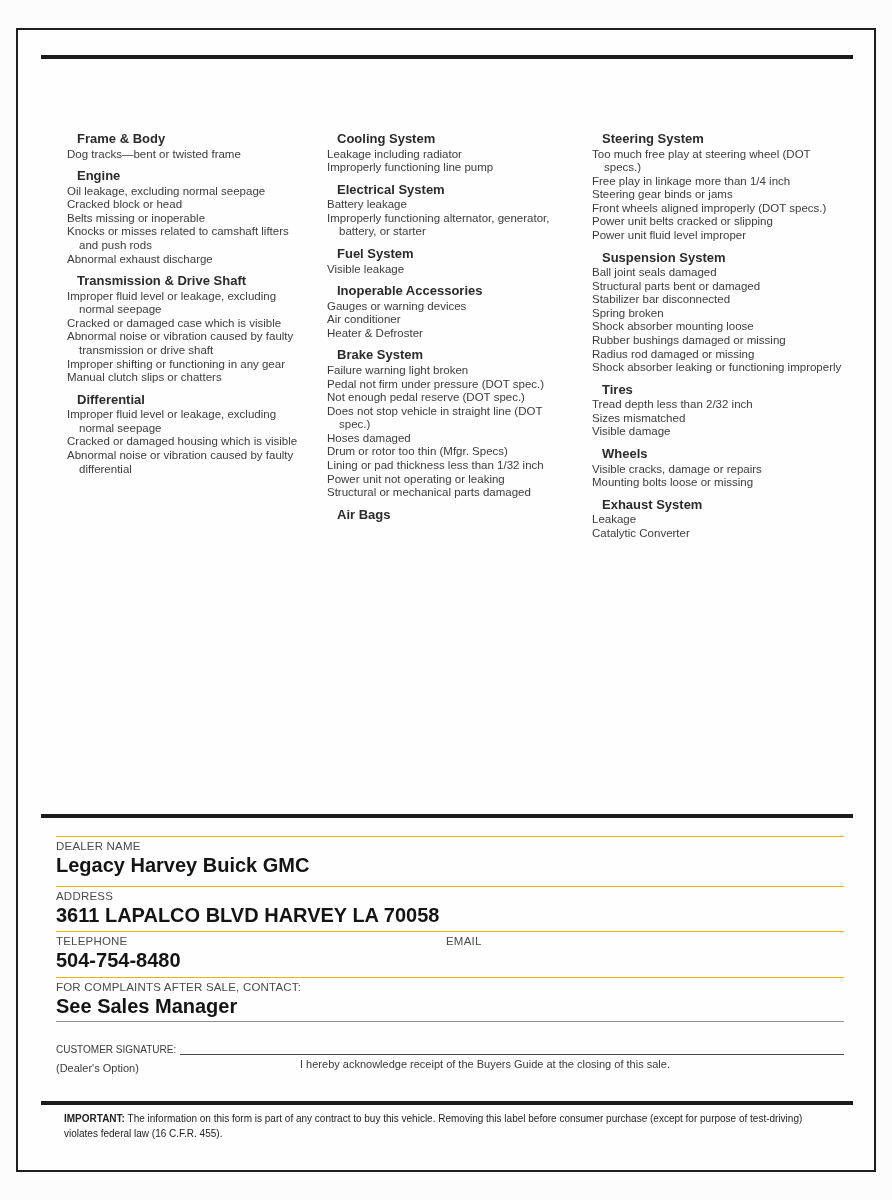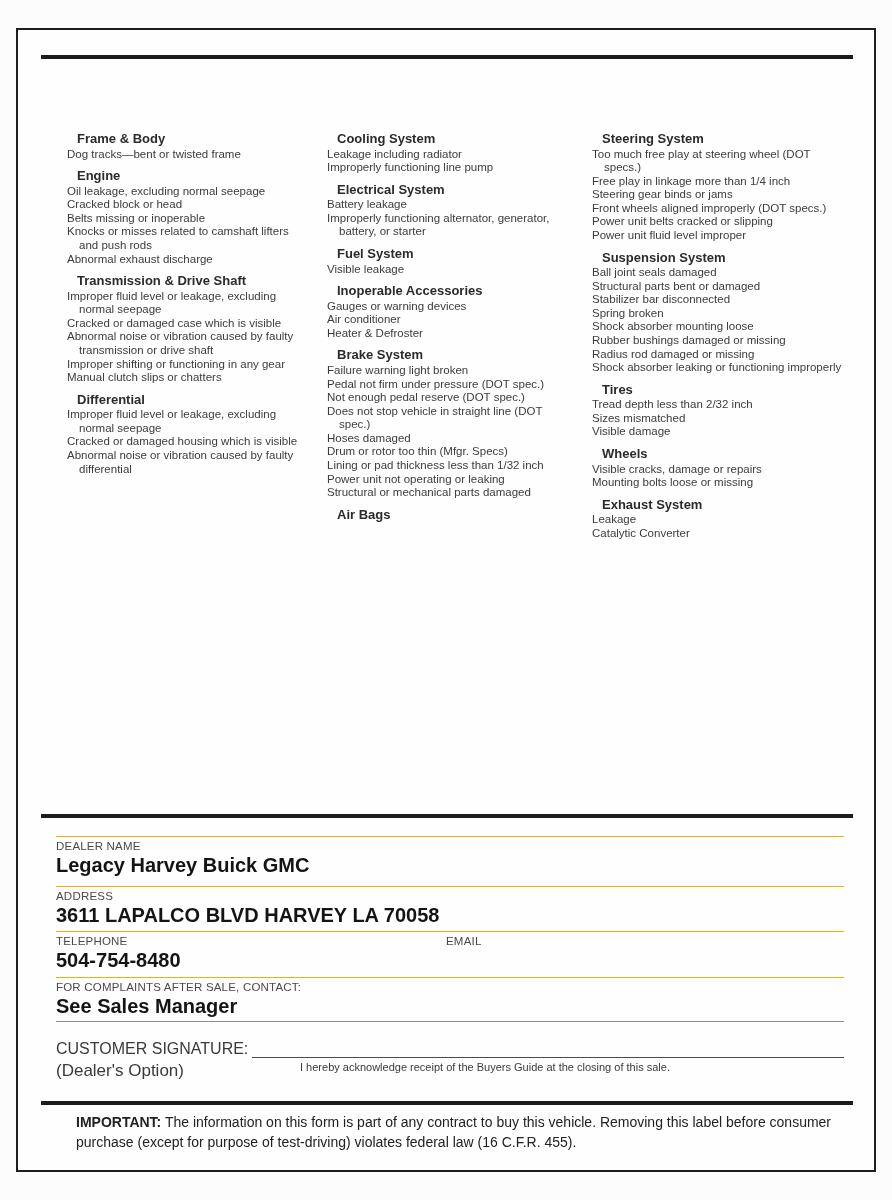--- a/index.html
+++ b/index.html
@@ -49,29 +49,29 @@
   .field-dealer { height: 50px; }
   .field-address { height: 45px; }
   .field-telephone { height: 46px; }
   .field-complaints { height: 45px; border-bottom: 1px solid #8d8d8d; }
   .field-label { font-size: 11.5px; color: #4a4a4a; letter-spacing: 0.2px; }
   .field-value { font-size: 20px; color: #141414; font-weight: 600; margin-top: 2px; }
   .email-label { position: absolute; left: 390px; top: 3px; }
 
   .signature { position: absolute; left: 56px; top: 1040px; width: 788px; }
   .sig-row { display: flex; align-items: flex-end; }
-  .sig-label { font-size: 16px; color: #3a3a3a; white-space: nowrap; }
+  .sig-label { font-size: 10px; color: #3a3a3a; white-space: nowrap; }
   .sig-line { flex: 1; border-bottom: 1.5px solid #4a4a4a; height: 14px; margin-left: 4px; }
   .sig-sub { position: relative; margin-top: 3px; height: 16px; }
-  .sig-option { font-size: 17px; color: #3a3a3a; }
+  .sig-option { font-size: 11px; color: #3a3a3a; }
   .sig-ack { position: absolute; left: 244px; top: 0; font-size: 11px; color: #3a3a3a; }
 
   .important {
-    position: absolute; left: 76px; top: 1112px; width: 770px;
-    font-size: 14px; color: #222; line-height: 1.45;
+    position: absolute; left: 64px; top: 1112px; width: 770px;
+    font-size: 10px; color: #222; line-height: 1.45;
   }
   .important-label { font-weight: bold; }
 </style>
 </head>
 <body>
 
 <div class="page">
   <div class="border-box"></div>
 
   <div class="rule rule-top"></div>

